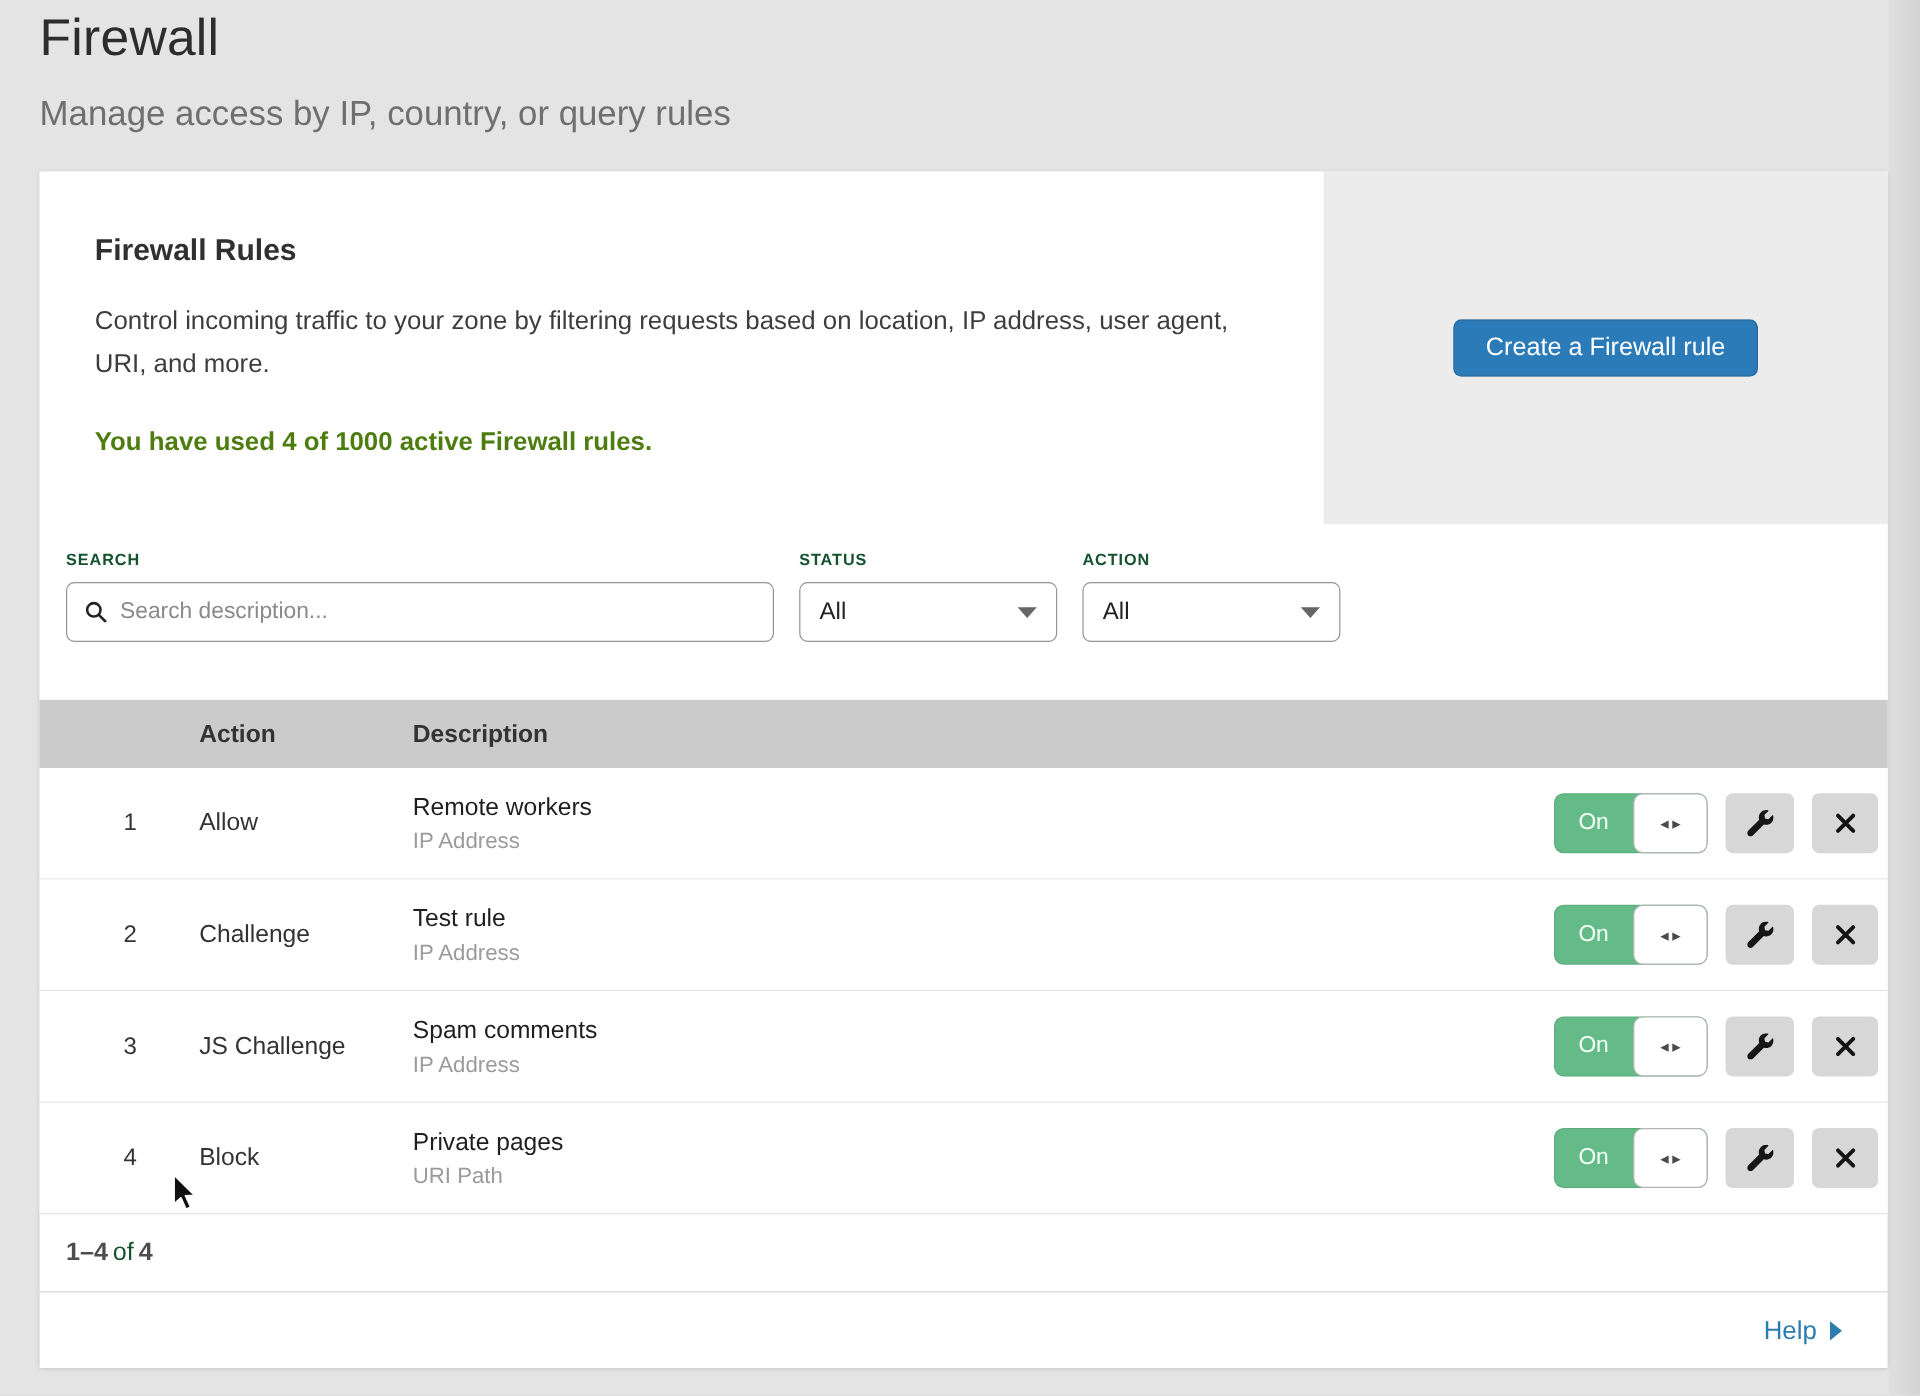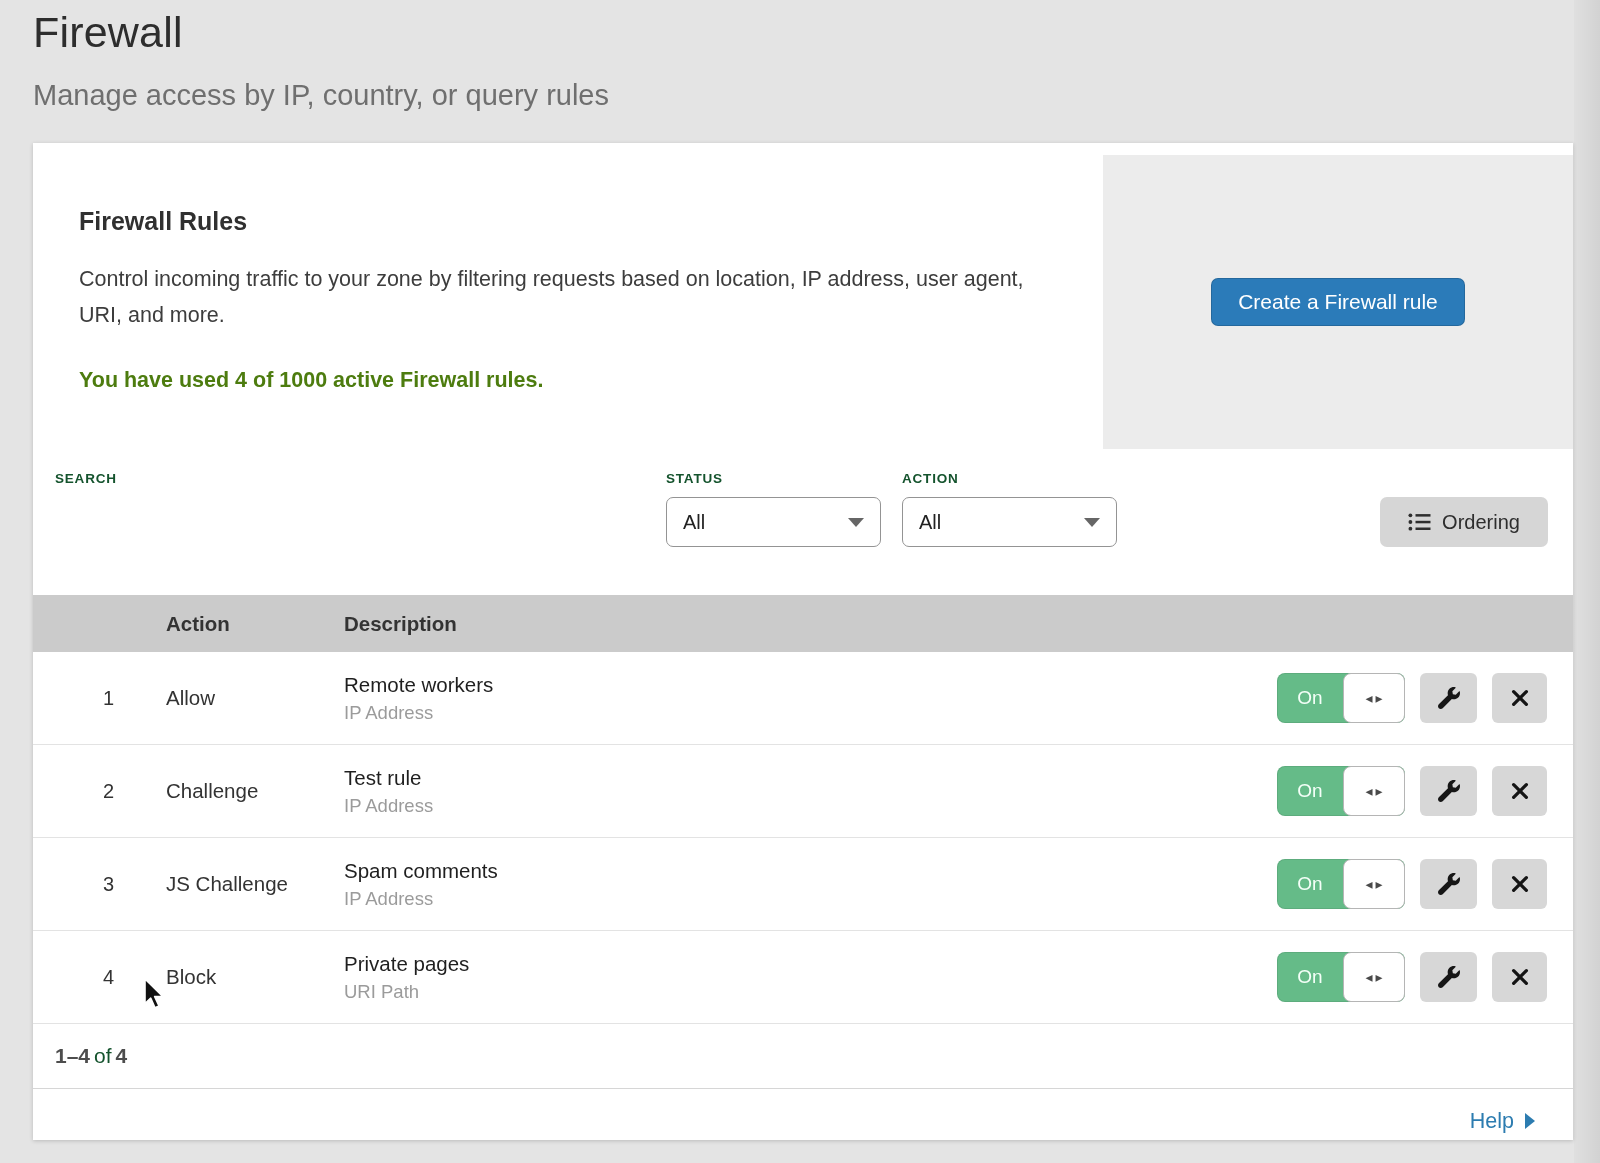--- a/index.html
+++ b/index.html
@@ -25,21 +25,21 @@
     position:absolute; left:33px; top:79px;
     font-size:29px; font-weight:400; color:#6f6f6f;
   }
 
   .card {
     position:absolute; left:33px; top:143px; width:1540px; height:997px;
     background:#ffffff; box-shadow:0 1px 4px rgba(0,0,0,0.18);
   }
 
   
-  .hero { display:flex; height:294px;margin-top:12px; }
+  .hero { display:flex; height:294px; }
   .hero-left { width:1070px; background:#fff; padding:52px 60px 0 46px; }
   .card-title { font-size:25px; font-weight:700; color:#303030; }
   .card-desc  { margin-top:25px; font-size:21.5px; line-height:36px; color:#3d3d3d; max-width:950px; }
   .usage-note { margin-top:35px; font-size:21.5px; font-weight:700; color:#4d7c0f; }
   .hero-right { flex:1; background:#ececec; display:flex; align-items:center; justify-content:center; }
   .create-btn {
     background:var(--accent-blue,#2b7bb9); color:#fff;
     border:1px solid rgba(0,0,0,0.15); border-radius:7px;
     font-family:inherit; font-size:21px; padding:11px 26px; cursor:pointer;
   }
@@ -90,21 +90,21 @@
 
   .row {
     height:93px; border-bottom:1px solid #e3e3e3;
     display:flex; align-items:center; background:#fff;
   }
   .row .col-num { font-size:20px; color:#333; }
   .row .col-action { font-size:20.5px; color:#333; }
   .desc-title { font-size:20.5px; color:#1f1f1f; }
   .desc-sub { margin-top:5px; font-size:18.5px; color:#9b9b9b; }
 
-  .controls { display:flex; align-items:center; gap:15px; padding-right:26px; }
+  .controls { display:flex; align-items:center; gap:15px; padding-right:8px; }
   .toggle {
     position:relative; width:128px; height:50px; border-radius:8px;
     background:var(--toggle-green,#65bb88); cursor:pointer; flex:none;
     box-shadow:inset 0 0 0 1px rgba(0,0,0,0.08);
   }
   .toggle-on {
     position:absolute; left:0; top:0; width:66px; height:100%;
     display:flex; align-items:center; justify-content:center;
     color:#f4fff8; font-size:19px;
   }
@@ -158,44 +158,40 @@
         <p class="card-desc">Control incoming traffic to your zone by filtering requests based on location, IP address, user agent, URI, and more.</p>
         <p class="usage-note">You have used 4 of 1000 active Firewall rules.</p>
       </div>
       <div class="hero-right">
         <button class="create-btn">Create a Firewall rule</button>
       </div>
     </div>
 
     <div class="filters">
       <label class="f-label" style="left:22px;">SEARCH</label>
+      <div class="f-control search-box">
+        <svg width="20" height="20" viewBox="0 0 20 20">
+          <circle cx="8.2" cy="8.2" r="5.6" fill="none" stroke="#222" stroke-width="2.1"></circle>
+          <line x1="12.6" y1="12.6" x2="17.6" y2="17.6" stroke="#222" stroke-width="2.3" stroke-linecap="round"></line>
+        </svg>
+        <input type="text" placeholder="Search description..." style="">
+      </div>
 
       <label class="f-label" style="left:633px;">STATUS</label>
       <div class="f-control select-box" style="left:633px; width:215px;">
         <span>All</span>
         <span class="caret-down"></span>
       </div>
 
       <label class="f-label" style="left:869px;">ACTION</label>
       <div class="f-control select-box" style="left:869px; width:215px;">
         <span>All</span>
         <span class="caret-down"></span>
       </div>
 
-      <button class="ordering-btn">
-        <svg width="23" height="20" viewBox="0 0 23 20">
-          <circle cx="2.4" cy="3.3" r="1.9" fill="#2e2e2e"></circle>
-            <rect x="7.5" y="2.1" width="15" height="2.5" fill="#2e2e2e"></rect>
-          <circle cx="2.4" cy="10" r="1.9" fill="#2e2e2e"></circle>
-            <rect x="7.5" y="8.8" width="15" height="2.5" fill="#2e2e2e"></rect>
-          <circle cx="2.4" cy="16.7" r="1.9" fill="#2e2e2e"></circle>
-            <rect x="7.5" y="15.5" width="15" height="2.5" fill="#2e2e2e"></rect>
-        </svg>
-        <span>Ordering</span>
-      </button>
     </div>
 
     <div class="thead">
       <div class="col-num"></div>
       <div class="col-action">Action</div>
       <div class="col-desc">Description</div>
     </div>
 
     <div id="rows">
   <div class="row">

